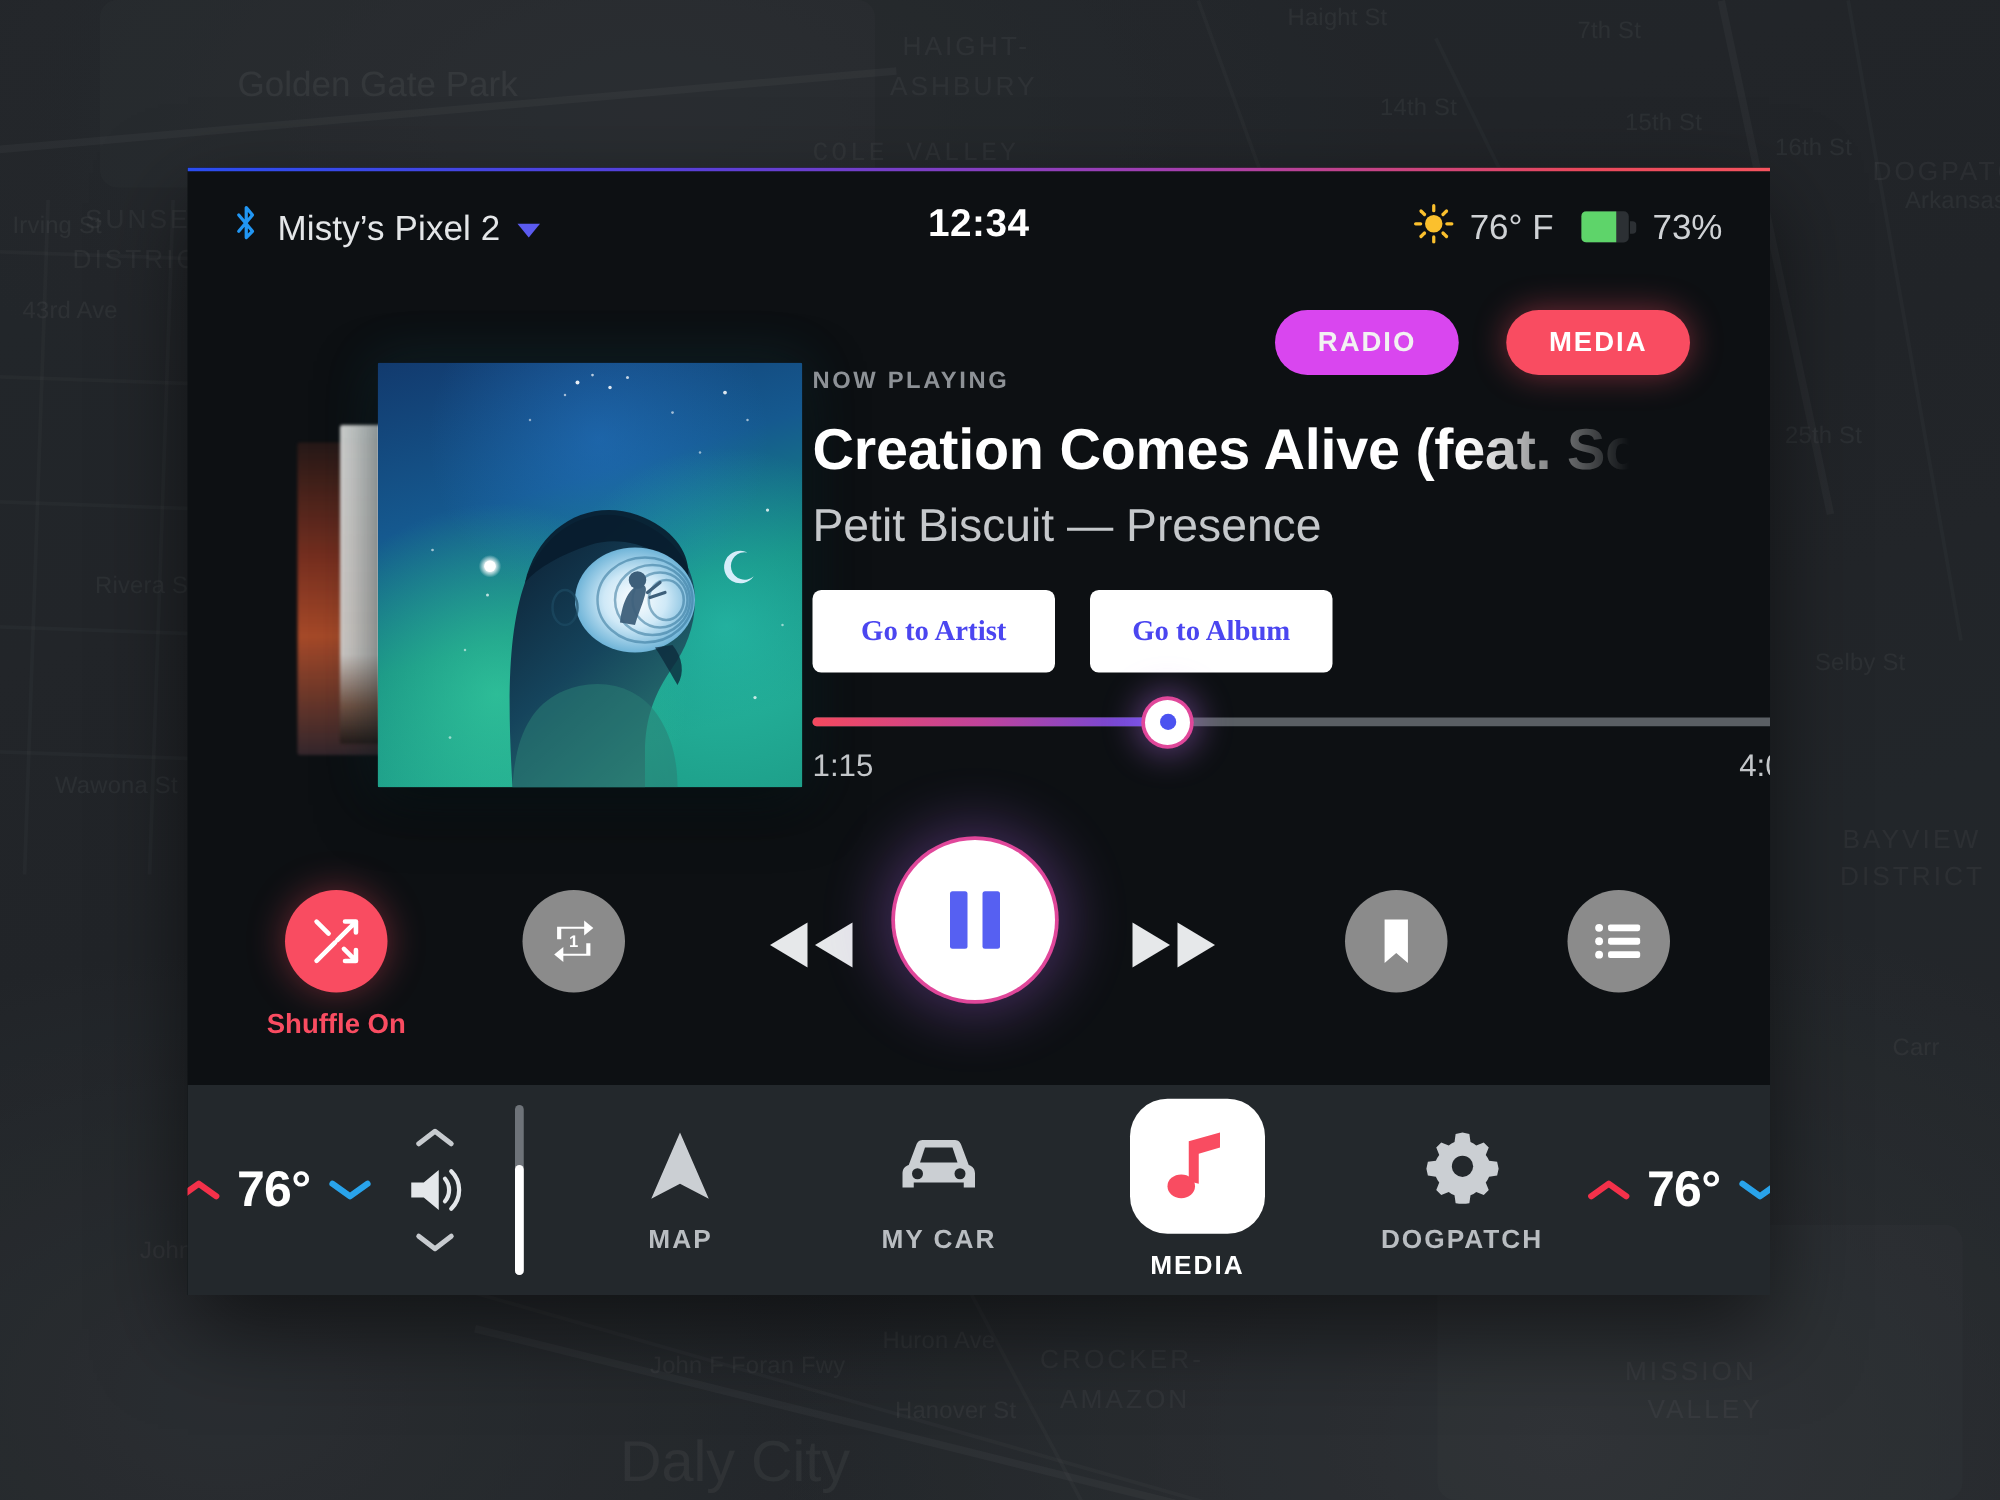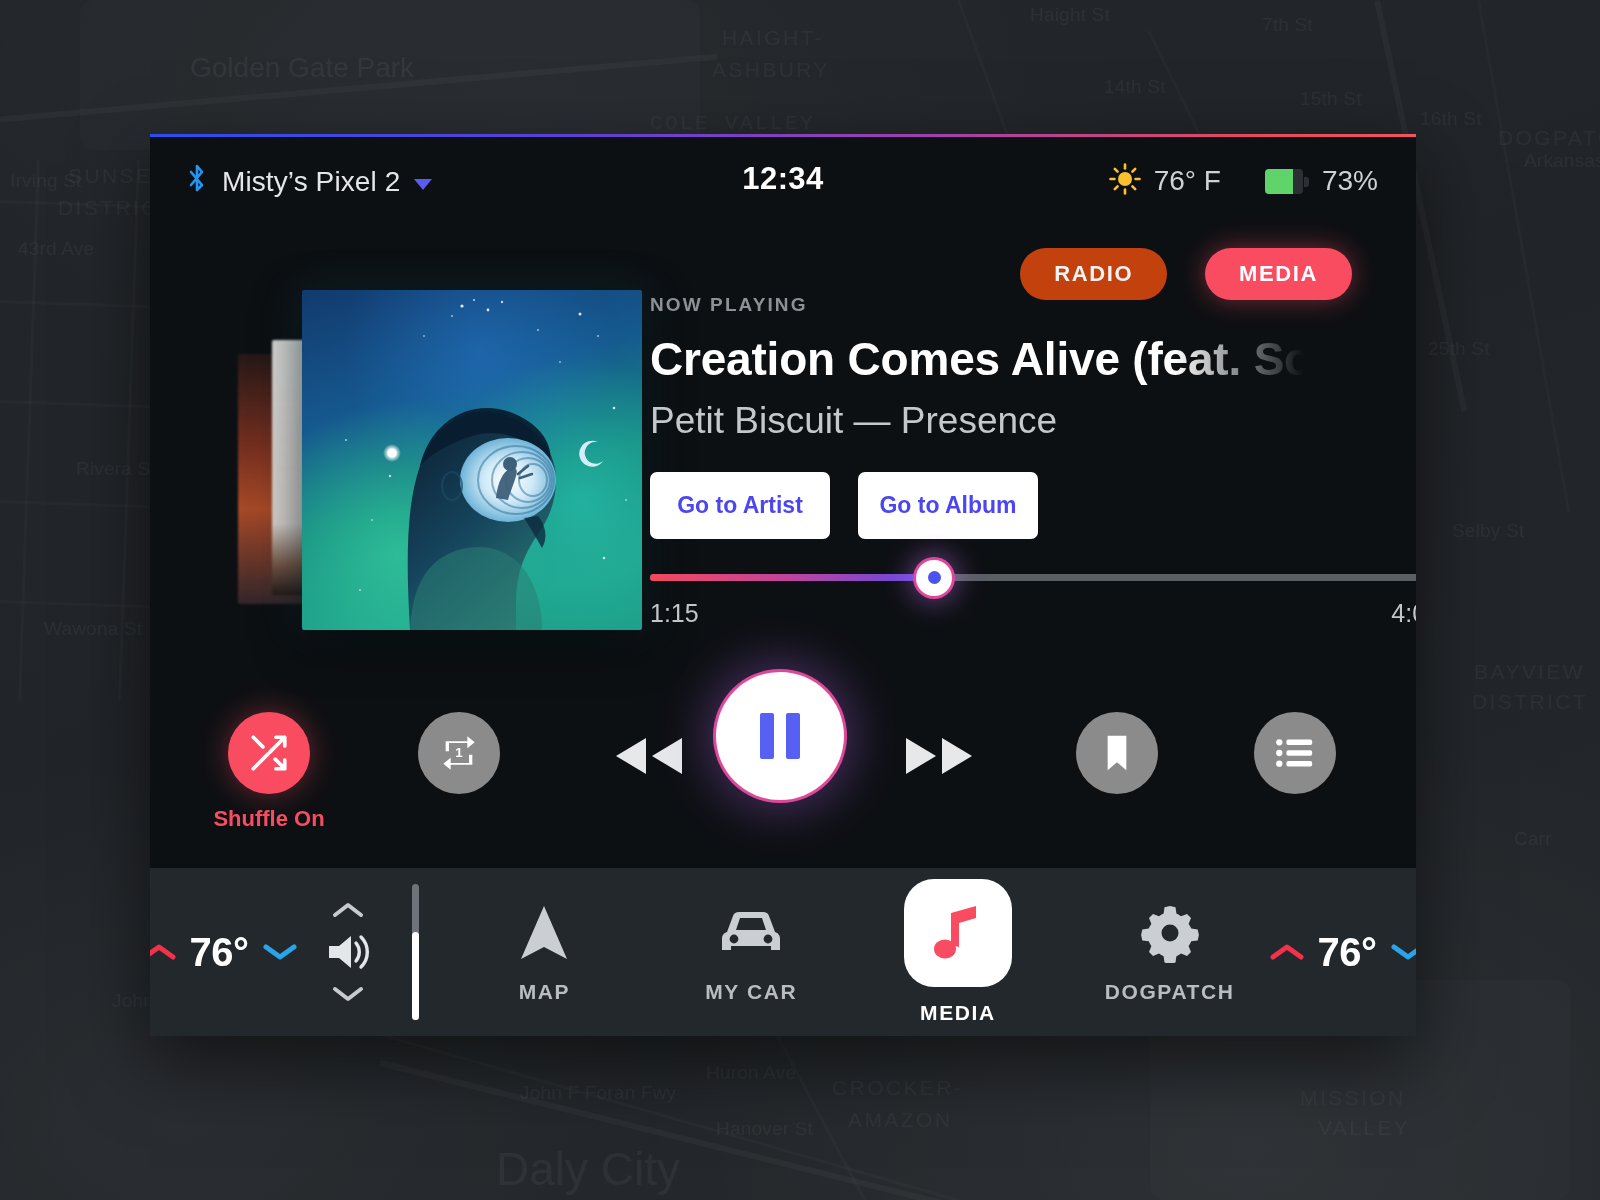--- a/index.html
+++ b/index.html
@@ -83,21 +83,21 @@
     border-top: 11px solid #5b5bf0;
     margin-top: 4px;
   }
   #clock {
     position: absolute; left: 0; top: 24px; width: 100%;
     text-align: center;
     color: #ffffff; font-size: 31px; font-weight: 700; letter-spacing: .4px;
   }
   #status-right {
     position: absolute; right: 38px; top: 26px;
-    display: flex; align-items: center; gap: 44px;
+    display: flex; align-items: center; gap: 22px;
   }
   .status-pair { display: flex; align-items: center; gap: 13px; }
   .status-pair .val { color: #cfd2d5; font-size: 28px; font-weight: 400; }
   .battery {
     width: 44px; height: 25px;
     border: 0; position: relative;
   }
   .battery .shell {
     position: absolute; left: 0; top: 0; width: 38px; height: 25px;
     border-radius: 4px; background: #2c3034;
@@ -116,21 +116,21 @@
   #source-toggle {
     position: absolute; right: 64px; top: 114px;
     display: flex; gap: 38px; align-items: center;
   }
   .src-pill {
     border-radius: 999px;
     padding: 13px 34px;
     font-size: 22px; font-weight: 700; letter-spacing: 1.6px;
     color: #fff; cursor: pointer; user-select: none;
   }
-  .src-pill.inactive { background: #c2410c; color: #f2f2f2; }
+  .src-pill.inactive { background: #d946ef; color: #f2f2f2; }
   .src-pill.active {
     background: #f94c61; color: #fff;
     box-shadow: 0 0 26px rgba(249,76,97,.45);
   }
 
   
   #art-wrap {
     position: absolute; left: 88px; top: 156px;
     width: 420px; height: 370px;
   }
@@ -172,23 +172,23 @@
     mask-image: linear-gradient(90deg, #000 0%, #000 69%, rgba(0,0,0,0) 86%);
   }
   #np-subtitle {
     margin-top: 14px;
     color: #c5c8cb; font-size: 37px; font-weight: 400;
   }
 
   #np-actions { margin-top: 30px; display: flex; gap: 28px; }
   .np-btn {
     background: #ffffff; border: 0; border-radius: 7px;
-    padding: 20px 0; width: 180px;
+    padding: 20px 0; width: 194px;
     color: #4b46f0; font-size: 23px; font-weight: 700;
-    cursor: pointer; font-family: Liberation Sans, sans-serif;
+    cursor: pointer; font-family: Liberation Serif, serif;
   }
 
   
   #seek-wrap { position: absolute; left: 500px; top: 440px; width: 790px; }
   #seek-track {
     position: relative; height: 7px; border-radius: 4px; background: #5a5f64;
     cursor: pointer;
   }
   #seek-fill {
     position: absolute; left: 0; top: 0; height: 100%; width: 36%;

